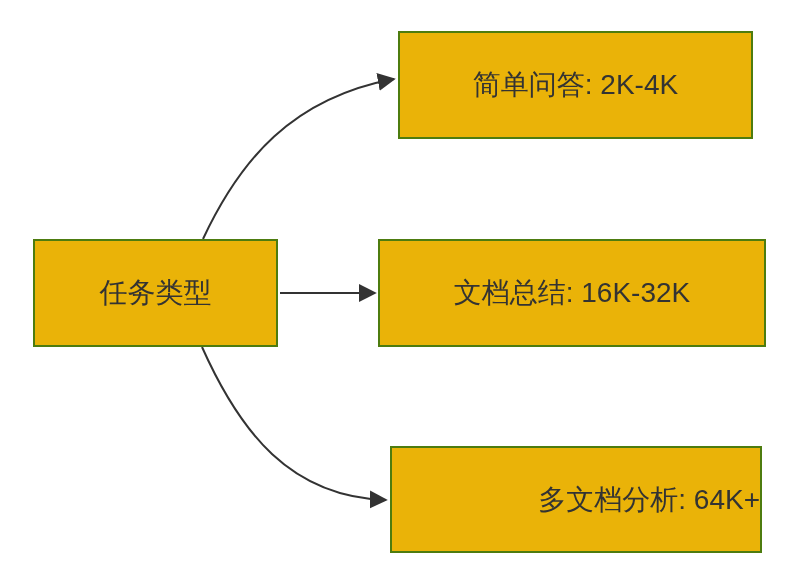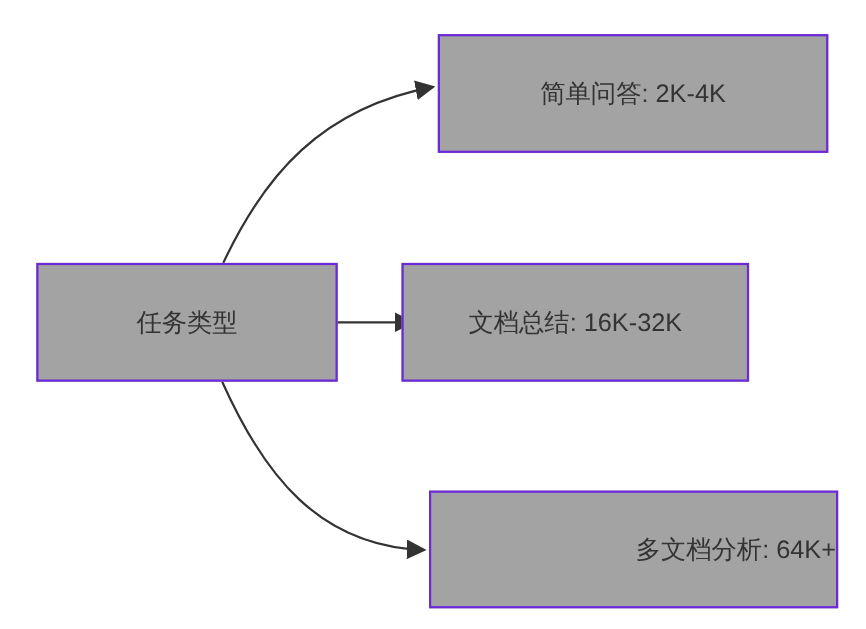--- a/index.html
+++ b/index.html
@@ -23,34 +23,34 @@
     height: 572px;
   }
   .edge {
     fill: none;
     stroke: #333333;
     stroke-width: 2px;
   }
   .node {
     position: absolute;
     box-sizing: border-box;
-    background: #a3a3a3;
-    border: 2px solid #6d28d9;
+    background: #eab308;
+    border: 2px solid #4d7c0f;
     display: flex;
     align-items: center;
     justify-content: center;
     color: #333333;
-    font-size: 23px;
+    font-size: 28px;
     line-height: 1;
     white-space: nowrap;
     text-align: center;
   }
-  .node-root   { left: 33px;  top: 239px; width: 274px; height: 108px; }
+  .node-root   { left: 33px;  top: 239px; width: 245px; height: 108px; }
   .node-top    { left: 398px; top: 31px;  width: 355px; height: 108px; }
-  .node-mid    { left: 365px; top: 239px; width: 316px; height: 108px; }
+  .node-mid    { left: 378px; top: 239px; width: 388px; height: 108px; }
   .node-bottom { left: 390px; top: 446px; width: 372px; height: 107px; justify-content: flex-end; }
 </style>
 </head>
 <body>
 
 <div class="canvas">
 
   <svg class="edges" viewBox="0 0 787 572" xmlns="http://www.w3.org/2000/svg">
     <defs>
       <marker id="arrowhead" viewBox="0 0 10 10" refX="9" refY="5" markerWidth="9" markerHeight="9" orient="auto-start-reverse">

